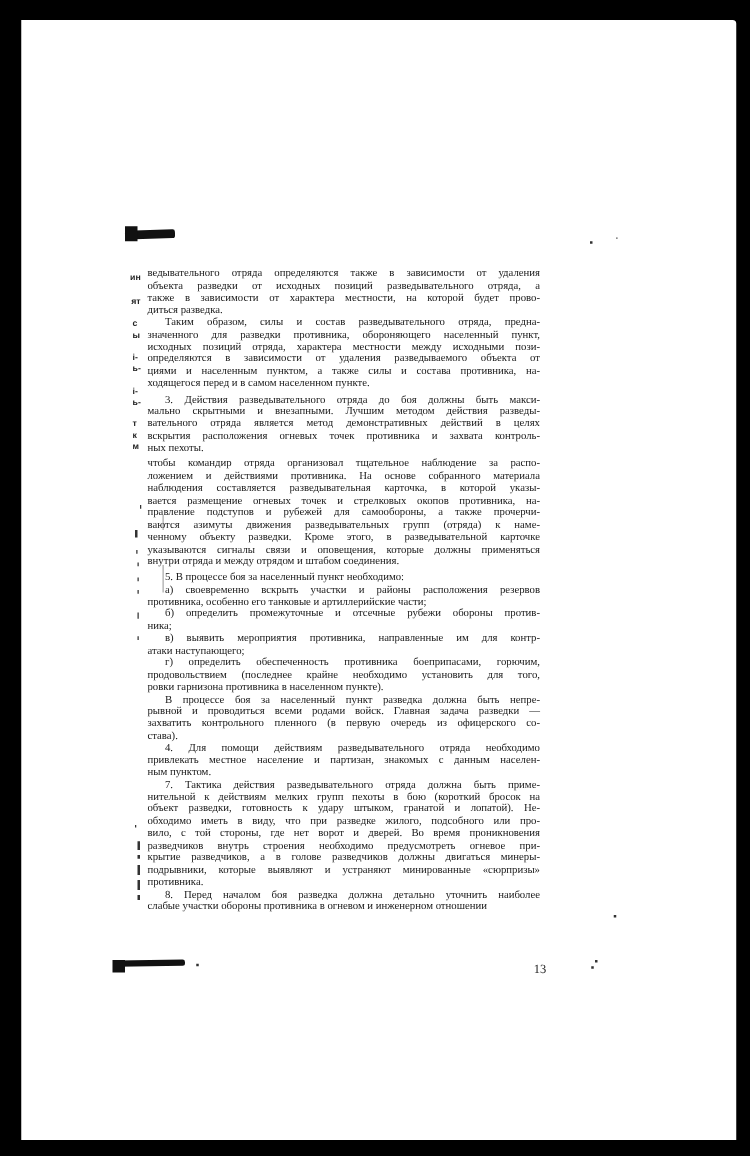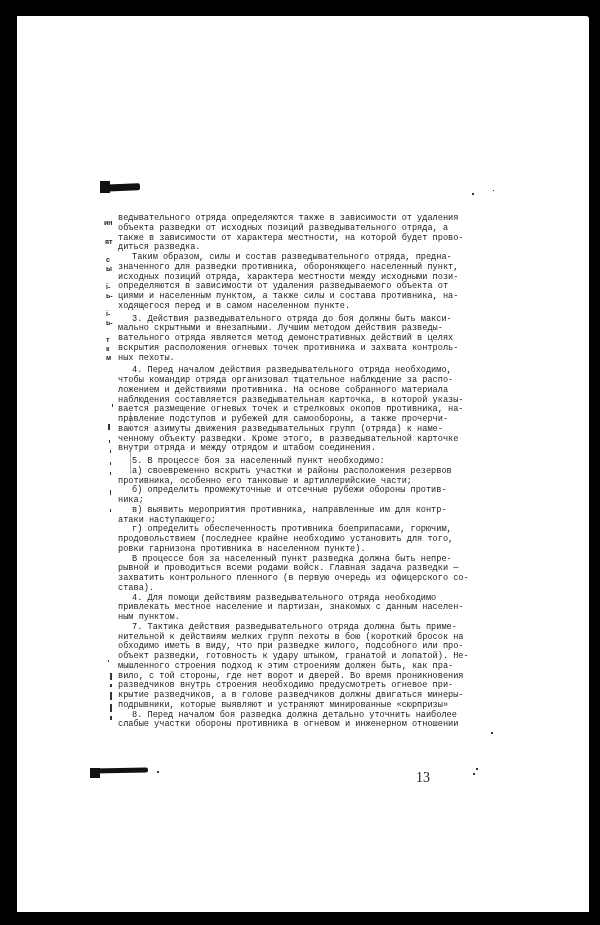--- a/index.html
+++ b/index.html
@@ -1,23 +1,23 @@
 <!DOCTYPE html>
 <html><head>
 <meta charset="utf-8">
 <style>
   html, body { margin:0; padding:0; }
   body { width:600px; height:925px; background:#000; position:relative; overflow:hidden; }
   .page { position:absolute; left:17px; top:16px; width:572px; height:896px; background:#fff; border-top-right-radius:3px; }
-  .text-block { position:absolute; left:118px; top:214px; width:314px; font-family:Liberation Mono, monospace; font-size:8.6px; line-height:9.75px; color:#1a1a1a; text-align:justify; }
+  .text-block { position:absolute; left:118px; top:214px; width:314px; font-family:Liberation Serif, serif; font-size:8.6px; line-height:9.75px; color:#1a1a1a; text-align:justify; }
   .line { display:block; white-space:nowrap; text-align:justify; text-align-last:justify; height:9.75px; overflow:visible; }
   .line.last { text-align-last:left; }
   .indent { padding-left:14px; }
   .para-gap { height:3px; }
-  .page-number { position:absolute; left:416px; top:770px; font-family:"Liberation Serif", serif; font-size:14px; color:#1a1a1a; }
+  .page-number { position:absolute; left:427px; top:770px; font-family:"Liberation Serif", serif; font-size:10px; color:#1a1a1a; }
   .mark { position:absolute; background:#111; }
   .margin-char { position:absolute; font-family:"Liberation Sans", sans-serif; font-size:7px; font-weight:bold; color:#222; }
   .dot { position:absolute; background:#333; }
 </style>
 </head>
 <body>
 
 <div class="page"></div>
 
 <div class="mark" style="left:100px;top:184px;width:40px;height:7px;transform:rotate(-2deg);border-radius:2px;"></div>
@@ -78,28 +78,28 @@
     <div class="para-gap"></div>
     <div>
       <span class="line indent">3. Действия разведывательного отряда до боя должны быть макси-</span>
       <span class="line">мально скрытными и внезапными. Лучшим методом действия разведы-</span>
       <span class="line">вательного отряда является метод демонстративных действий в целях</span>
       <span class="line">вскрытия расположения огневых точек противника и захвата контроль-</span>
       <span class="line last">ных пехоты.</span>
     </div>
     <div class="para-gap"></div>
     <div>
-      <span class="line indent">4. Перед началом действия разведывательного отряда необходимо,</span>
       <span class="line">чтобы командир отряда организовал тщательное наблюдение за распо-</span>
       <span class="line">ложением и действиями противника. На основе собранного материала</span>
       <span class="line">наблюдения составляется разведывательная карточка, в которой указы-</span>
       <span class="line">вается размещение огневых точек и стрелковых окопов противника, на-</span>
       <span class="line">правление подступов и рубежей для самообороны, а также прочерчи-</span>
       <span class="line">ваются азимуты движения разведывательных групп (отряда) к наме-</span>
       <span class="line">ченному объекту разведки. Кроме этого, в разведывательной карточке</span>
+      <span class="line">указываются сигналы связи и оповещения, которые должны применяться</span>
       <span class="line last">внутри отряда и между отрядом и штабом соединения.</span>
     </div>
     <div class="para-gap"></div>
     <div>
       <span class="line last indent">5. В процессе боя за населенный пункт необходимо:</span>
     </div>
     <div>
       <span class="line indent">а) своевременно вскрыть участки и районы расположения резервов</span>
       <span class="line last">противника, особенно его танковые и артиллерийские части;</span>
     </div>
@@ -123,27 +123,27 @@
       <span class="line last">става).</span>
     </div>
     <div>
       <span class="line indent">4. Для помощи действиям разведывательного отряда необходимо</span>
       <span class="line">привлекать местное население и партизан, знакомых с данным населен-</span>
       <span class="line last">ным пунктом.</span>
     </div>
     <div>
       <span class="line indent">7. Тактика действия разведывательного отряда должна быть приме-</span>
       <span class="line">нительной к действиям мелких групп пехоты в бою (короткий бросок на</span>
+      <span class="line">объект разведки, готовность к удару штыком, гранатой и лопатой). Не-</span>
       <span class="line">обходимо иметь в виду, что при разведке жилого, подсобного или про-</span>
-      <span class="line">объект разведки, готовность к удару штыком, гранатой и лопатой). Не-</span>
-      <span class="line">мышленного строения подход к этим строениям должен быть, как пра-</span>
       <span class="line">вило, с той стороны, где нет ворот и дверей. Во время проникновения</span>
       <span class="line">разведчиков внутрь строения необходимо предусмотреть огневое при-</span>
       <span class="line">крытие разведчиков, а в голове разведчиков должны двигаться минеры-</span>
       <span class="line">подрывники, которые выявляют и устраняют минированные «сюрпризы»</span>
+      <span class="line last">противника.</span>
     </div>
     <div>
       <span class="line indent">8. Перед началом боя разведка должна детально уточнить наиболее</span>
       <span class="line last">слабые участки обороны противника в огневом и инженерном отношении</span>
     </div>
   </div>
 
 <div class="page-number">13</div>
 
 </body></html>

